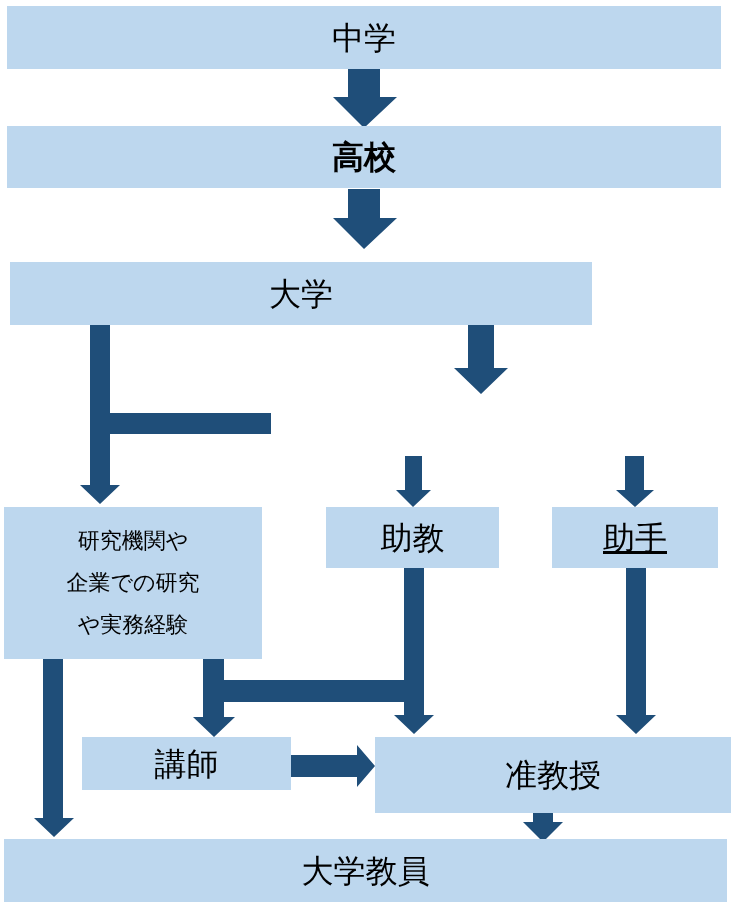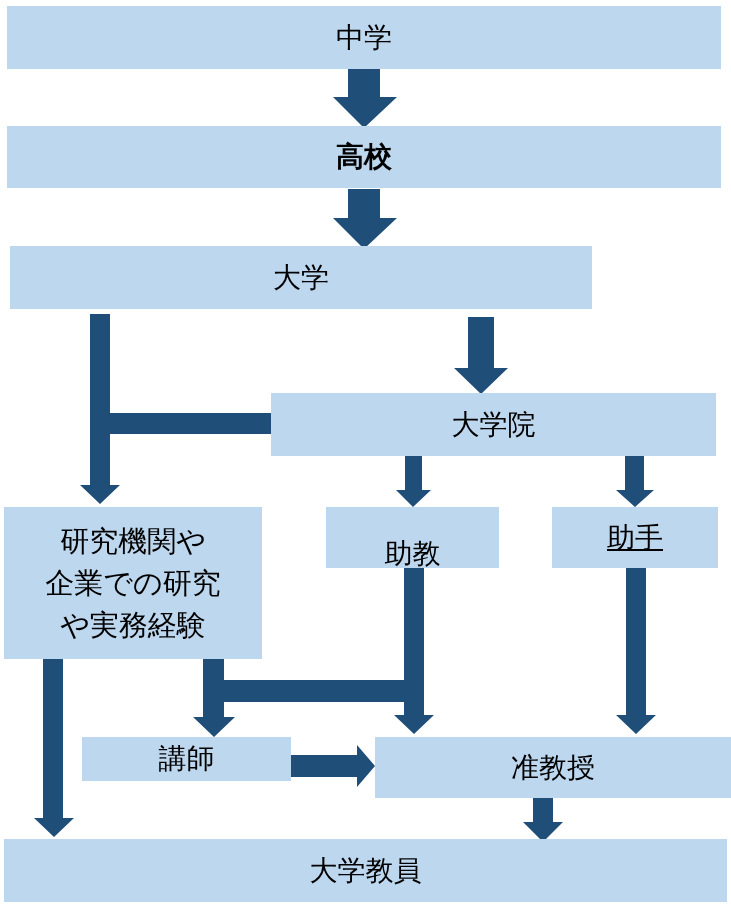--- a/index.html
+++ b/index.html
@@ -6,25 +6,25 @@
     #canvas { position: relative; width: 731px; height: 913px; background: #ffffff; overflow: hidden; }
     .box {
       position: absolute;
       background: #bdd7ee;
       display: flex;
       align-items: center;
       justify-content: center;
       text-align: center;
       color: #000000;
       font-family: "DejaVu Sans", sans-serif;
-      font-size: 28px;
+      font-size: 32px;
       line-height: 1.0;
       box-sizing: border-box;
     }
-    .box.multi { font-size: 29px; line-height: 42px; }
+    .box.multi { font-size: 22px; line-height: 42px; }
     .box span { white-space: pre-line; }
     svg#arrows { position: absolute; left: 0; top: 0; }
   </style>
 </head>
 <body>
 
 <div id="canvas">
 
   <svg id="arrows" width="731" height="913">
 
@@ -57,47 +57,44 @@
   </svg>
 
   <div class="box" style="left:7px; top:6px; width:714px; height:63px;">
     <span>中学</span>
   </div>
 
   <div class="box" style="left:7px; top:126px; width:714px; height:62px;font-weight:bold;">
     <span>高校</span>
   </div>
 
-  <div class="box" style="left:10px; top:246px; width:582px; height:63px;">
+  <div class="box" style="left:10px; top:262px; width:582px; height:63px;">
     <span>大学</span>
   </div>
 
-  <div class="box" style="left:271px; top:393px; width:445px; height:63px;">
-    <span>大学院</span>
-  </div>
 
   <div class="box multi" style="left:4px; top:507px; width:258px; height:152px;">
     <span>研究機関や
 企業での研究
 や実務経験</span>
   </div>
 
-  <div class="box" style="left:326px; top:507px; width:173px; height:61px;align-items:flex-end;">
+  <div class="box" style="left:326px; top:507px; width:173px; height:61px;">
     <span>助教</span>
   </div>
 
   <div class="box" style="left:552px; top:507px; width:166px; height:61px;text-decoration:underline;">
     <span>助手</span>
   </div>
 
-  <div class="box" style="left:82px; top:737px; width:209px; height:44px;">
+  <div class="box" style="left:82px; top:737px; width:209px; height:53px;">
     <span>講師</span>
   </div>
 
-  <div class="box" style="left:375px; top:737px; width:356px; height:61px;">
+  <div class="box" style="left:375px; top:737px; width:356px; height:76px;">
     <span>准教授</span>
   </div>
 
   <div class="box" style="left:4px; top:839px; width:723px; height:63px;font-family:Liberation Serif, serif;">
     <span>大学教員</span>
   </div>
 
 </div>
 
 </body></html>

